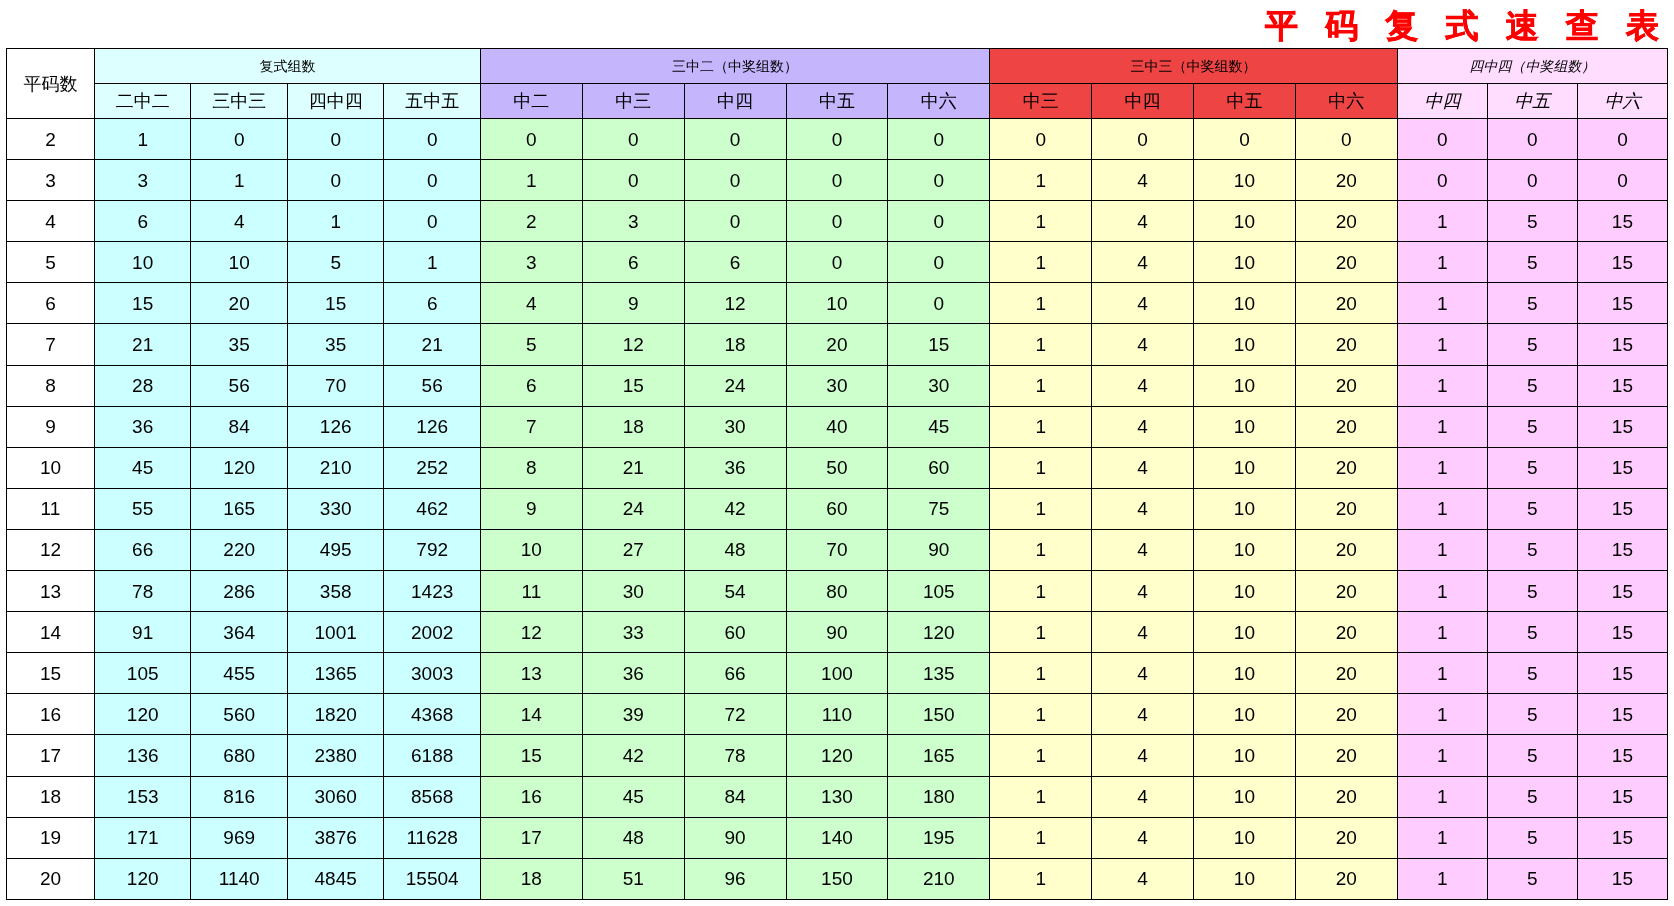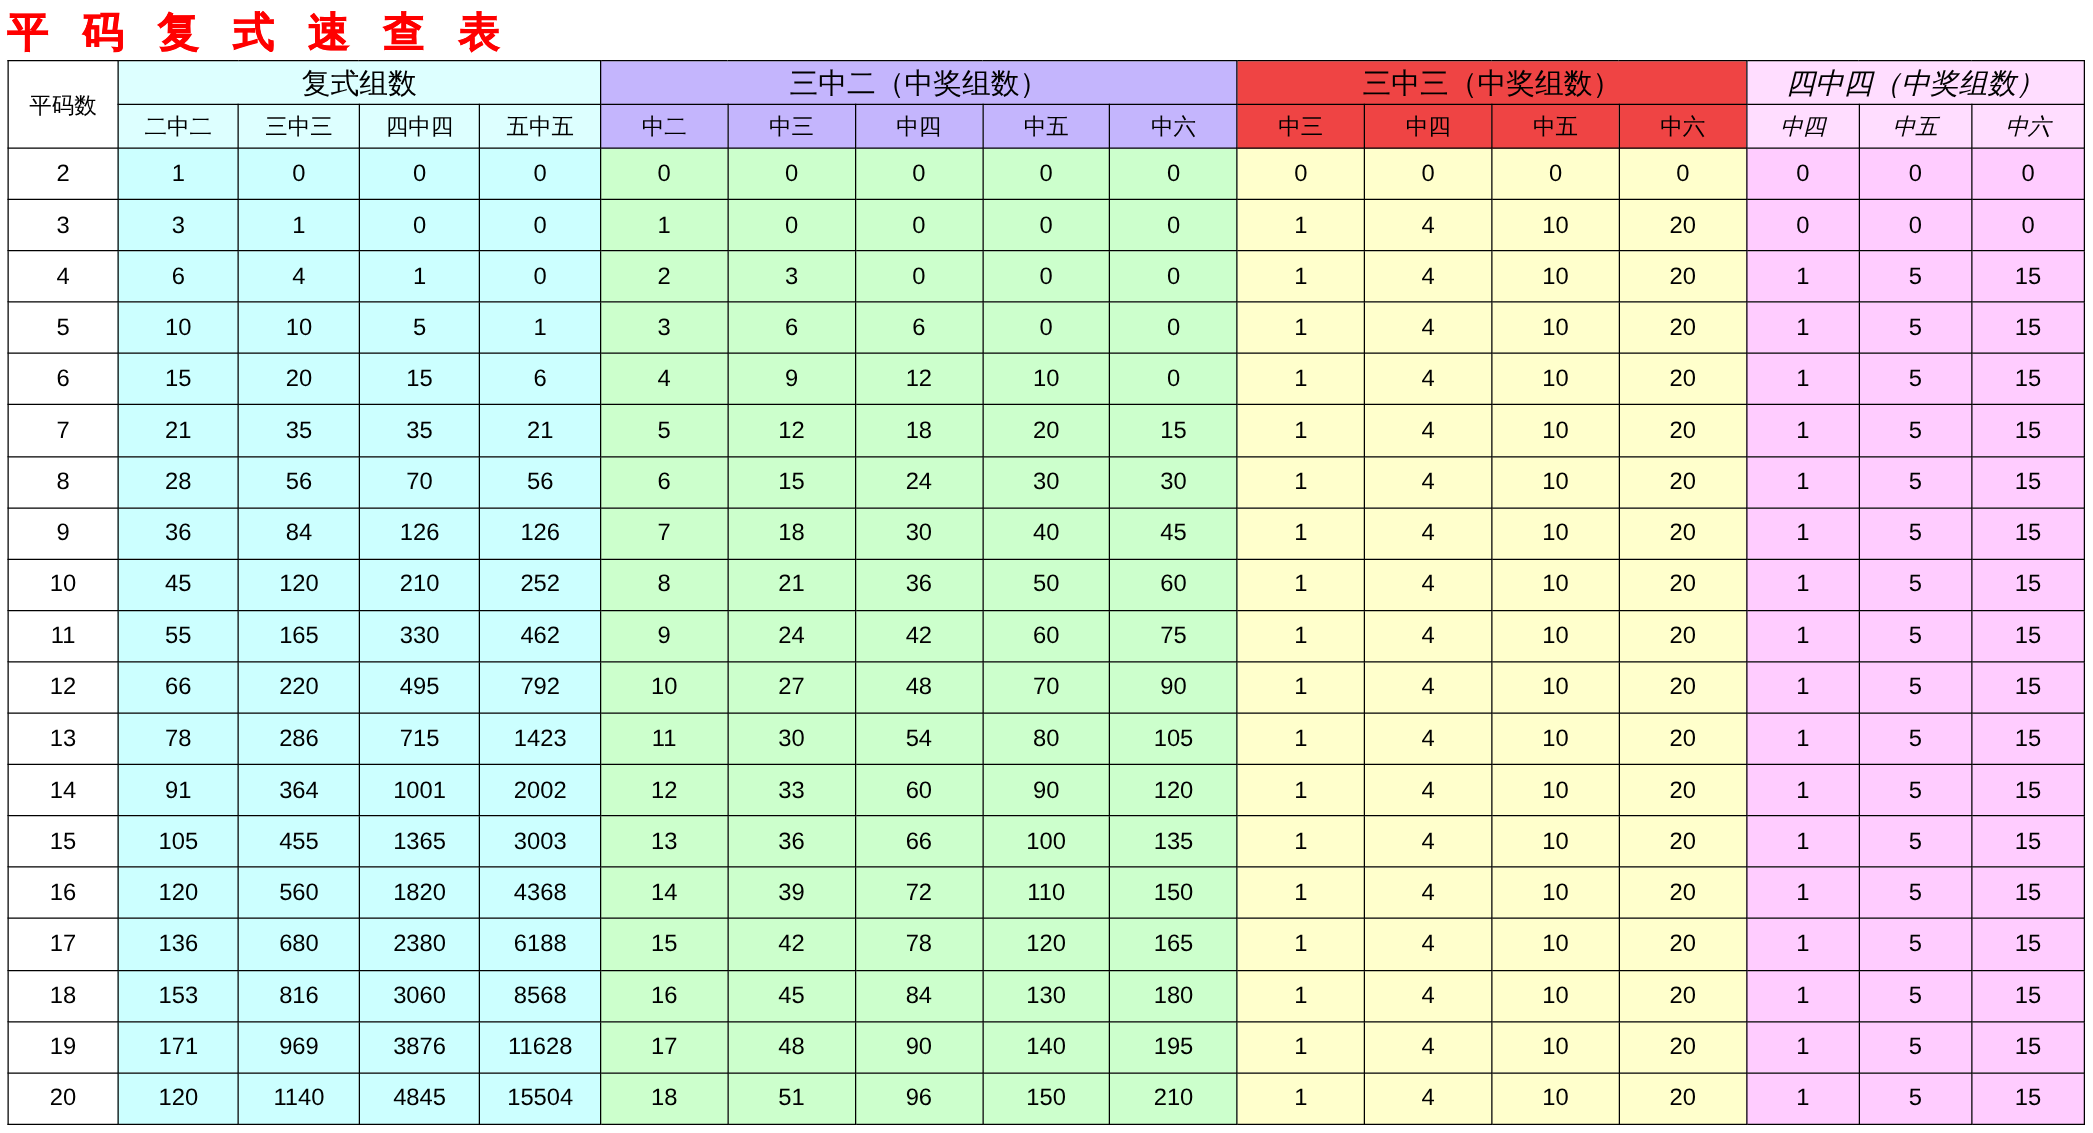--- a/index.html
+++ b/index.html
@@ -18,21 +18,21 @@
     height: 906px;
     box-sizing: border-box;
     padding: 4px 6px 6px 6px;
     display: flex;
     flex-direction: column;
   }
   #title-bar {
     height: 44px;
     display: flex;
     align-items: center;
-    justify-content: flex-start;
+    justify-content: flex-end;
     flex: 0 0 auto;
   }
   #title-text {
     color: #ff0000;
     font-size: 33px;
     font-weight: bold;
     letter-spacing: 9px;
     -webkit-text-stroke: 0.6px #ff0000;
     font-family: "Liberation Sans", "DejaVu Sans", sans-serif;
   }
@@ -51,21 +51,21 @@
     color: #000000;
     padding: 0;
     height: 34px;
     line-height: 1.0;
     font-family: "Liberation Sans", "DejaVu Sans", sans-serif;
   }
   .hdr {
     font-size: 18px;
   }
   .grp-head {
-    font-size: 23px;
+    font-size: 14px;
   }
   
   .c-pm   { background: #ffffff; }
   .c-fs   { background: #ccffff; }
   .c-fs-h { background: #ddffff; }
   .c-s32  { background: #ccffcc; }
   .c-s32-h{ background: #c4b5fd; }
   .c-s33  { background: #ffffcc; }
   .c-s33-h{ background: #ef4444; }
   .c-s44  { background: #ffccff; }
@@ -344,21 +344,21 @@
           <td class="c-s33">10</td>
           <td class="c-s33">20</td>
           <td class="c-s44">1</td>
           <td class="c-s44">5</td>
           <td class="c-s44">15</td>
         </tr>
         <tr>
           <td class="c-pm">13</td>
           <td class="c-fs">78</td>
           <td class="c-fs">286</td>
-          <td class="c-fs">715</td>
+          <td class="c-fs">358</td>
           <td class="c-fs">1423</td>
           <td class="c-s32">11</td>
           <td class="c-s32">30</td>
           <td class="c-s32">54</td>
           <td class="c-s32">80</td>
           <td class="c-s32">105</td>
           <td class="c-s33">1</td>
           <td class="c-s33">4</td>
           <td class="c-s33">10</td>
           <td class="c-s33">20</td>

